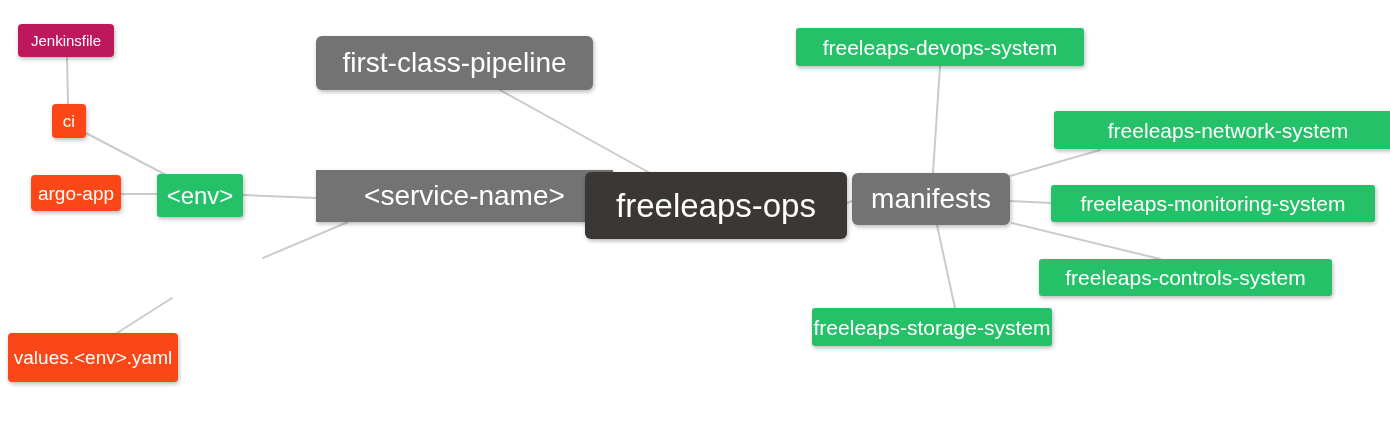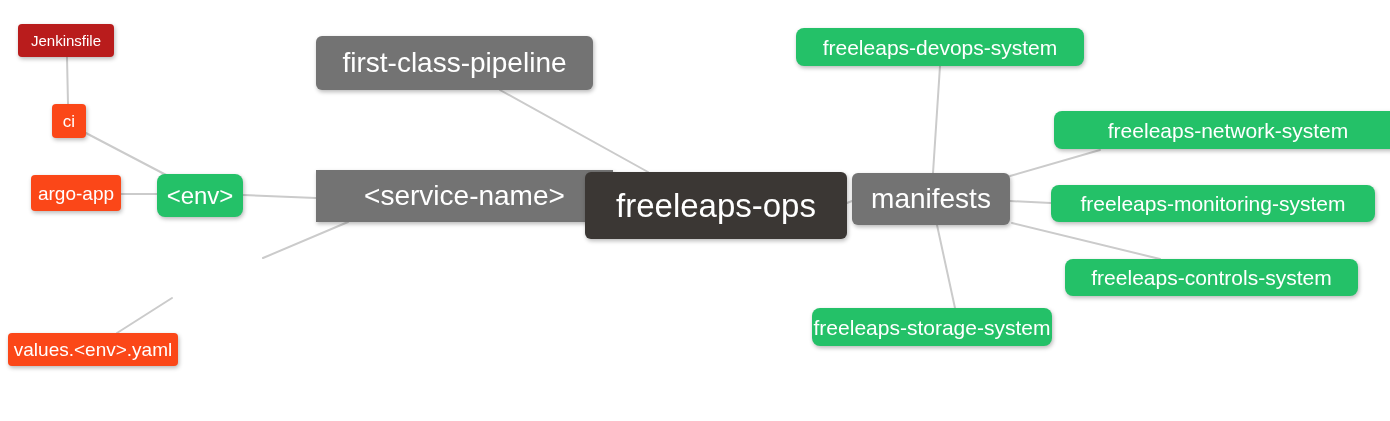--- a/index.html
+++ b/index.html
@@ -9,45 +9,45 @@
     background:#ffffff;
     overflow:hidden;
     font-family:"Liberation Sans", sans-serif;
   }
   #edges{position:absolute;left:0;top:0;width:1390px;height:421px;}
   .node{
     position:absolute;
     display:flex;align-items:center;justify-content:center;
     color:#ffffff;
     white-space:nowrap;
-    border-radius:8px;
+    border-radius:3px;
     box-shadow:1px 2px 4px rgba(0,0,0,0.28);
     cursor:default;
     line-height:1;
   }
   .c-blue {background:#737373;}
   .c-dark {background:#3B3734;}
   .c-green{background:#24C168;}
   .c-red  {background:#FB4718;}
-  .c-amber{background:#b91c1c;}
+  .c-amber{background:#be185d;}
 
   #n-jenkinsfile{left:18px;top:24px;width:96px;height:33px;font-size:15px;border-radius:4px;}
   #n-ci{left:52px;top:104px;width:34px;height:34px;font-size:17px;border-radius:4px;}
   #n-argo-app{left:31px;top:175px;width:90px;height:36px;font-size:19px;border-radius:4px;}
   #n-env{left:157px;top:174px;width:86px;height:43px;font-size:24px;}
   #n-helm-pkg{left:147px;top:257px;width:117px;height:39px;font-size:22px;}
-  #n-values-env-yaml{left:8px;top:333px;width:170px;height:33px;font-size:19px;border-radius:4px;}
+  #n-values-env-yaml{left:8px;top:333px;width:170px;height:49px;font-size:19px;border-radius:4px;}
   #n-first-class-pipeline{left:316px;top:36px;width:277px;height:54px;font-size:28px;border-radius:6px;}
   #n-service-name{left:316px;top:170px;width:297px;height:52px;font-size:28px;border-radius:0;}
   #n-freeleaps-ops{left:585px;top:172px;width:262px;height:67px;font-size:33px;border-radius:6px;}
   #n-manifests{left:852px;top:173px;width:158px;height:52px;font-size:28px;border-radius:6px;}
   #n-devops-system{left:796px;top:28px;width:288px;height:38px;font-size:21px;}
   #n-network-system{left:1054px;top:111px;width:348px;height:38px;font-size:21px;}
   #n-monitoring-system{left:1051px;top:185px;width:324px;height:37px;font-size:21px;}
-  #n-controls-system{left:1065px;top:259px;width:293px;height:37px;font-size:21px;}
+  #n-controls-system{left:1039px;top:259px;width:293px;height:37px;font-size:21px;}
   #n-storage-system{left:812px;top:308px;width:240px;height:38px;font-size:21px;}
 
   .edge{stroke:#CBCBCB;stroke-width:2;stroke-linecap:round;fill:none;}
 </style>
 </head>
 <body>
 
 <div id="canvas">
 
   <svg id="edges" viewBox="0 0 1390 421" xmlns="http://www.w3.org/2000/svg">

